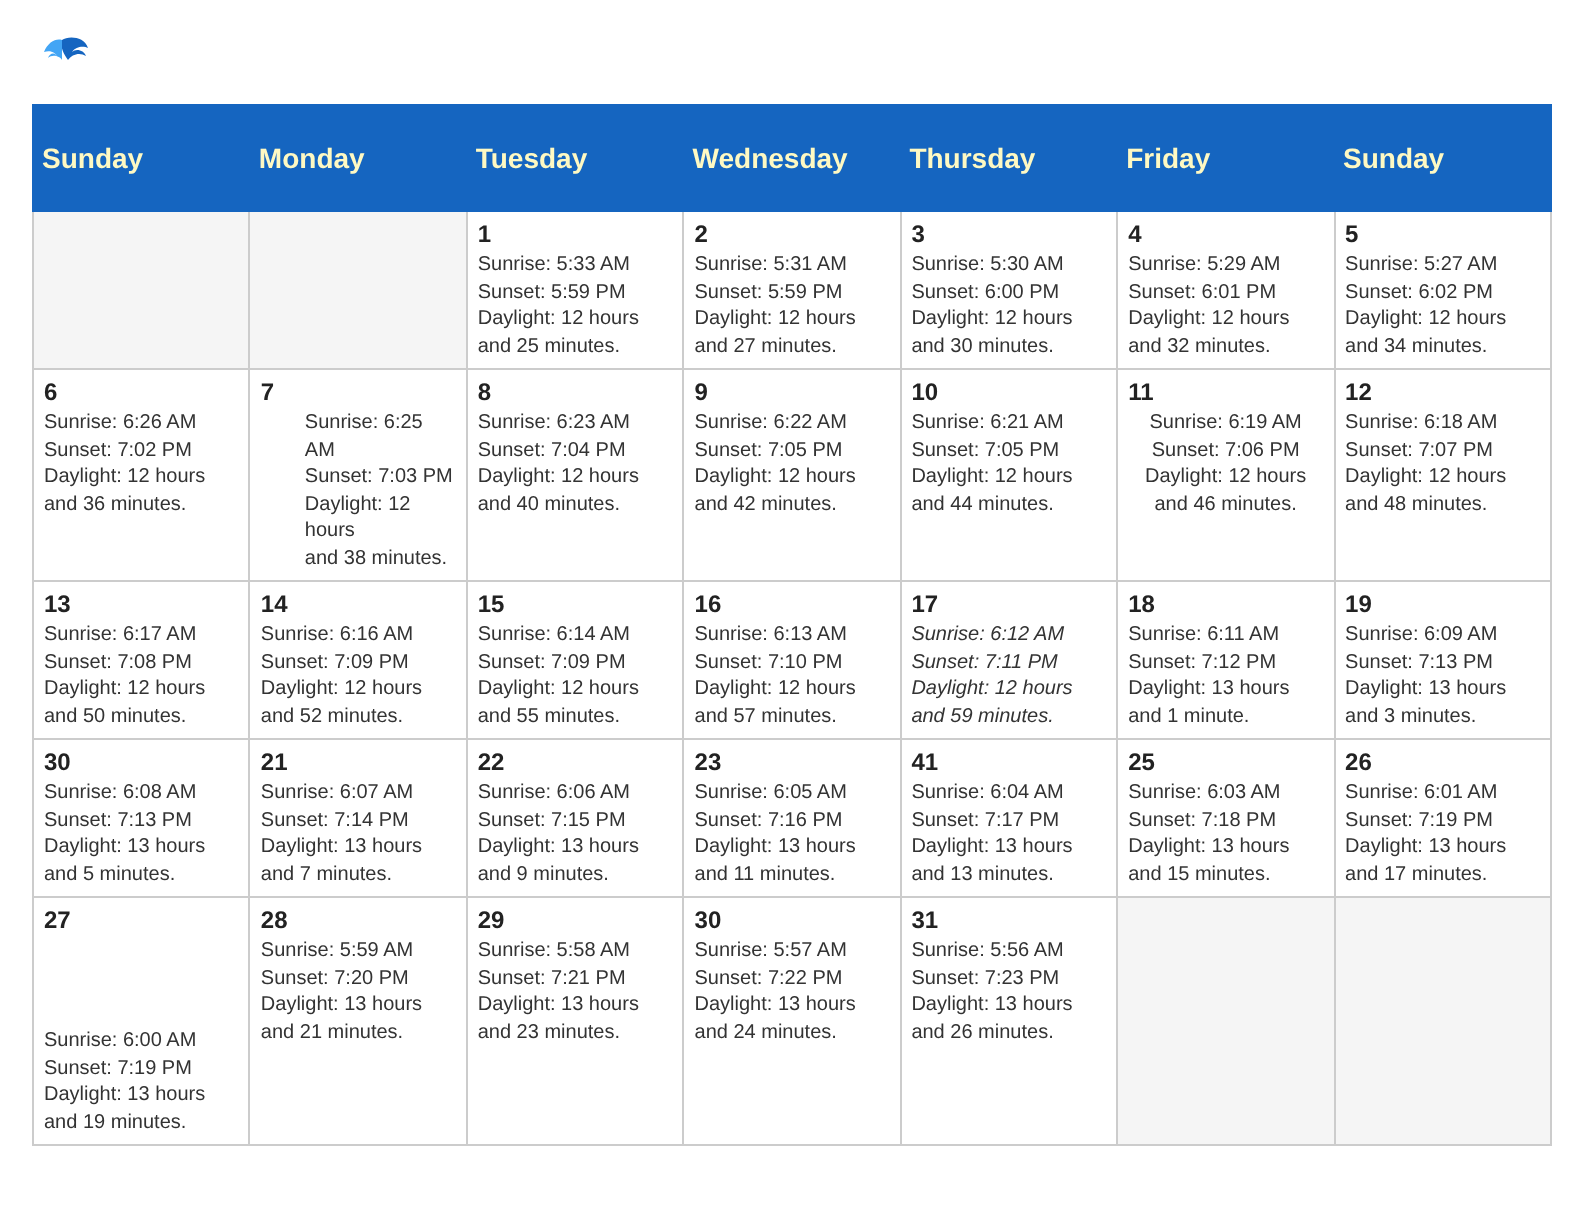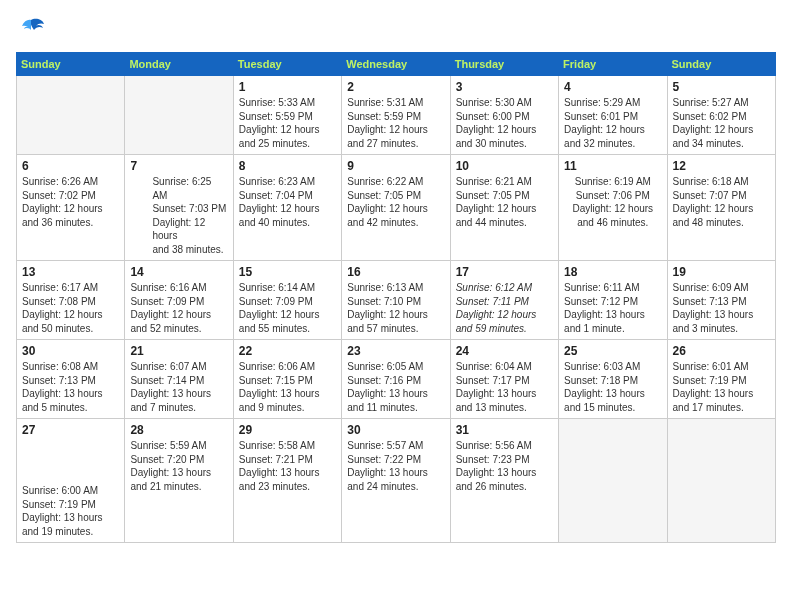--- a/index.html
+++ b/index.html
@@ -43,24 +43,24 @@
       font-size: 14px;
       color: #333;
     }
     .calendar {
       width: 100%;
       border-collapse: collapse;
       font-size: 10.5px;
     }
     .calendar th {
       background: #1565c0;
-      color: #bef264;
-      padding: 5px 4px;
+      color: #fef9c3;
+      padding: 18px 4px;
       text-align: left;
-      font-size: 11px;
+      font-size: 14px;
       font-weight: bold;
       border: 1px solid #1565c0;
     }
     .calendar td {
       border: 1px solid #ccc;
       vertical-align: top;
       padding: 4px 5px;
       height: 78px;
       width: 108px;
       background: #fff;
@@ -276,21 +276,21 @@
 and 9 minutes.</div>
         </td>
         <td>
           <span class="day-num">23</span>
           <div class="day-info" style="white-space: pre-line;">Sunrise: 6:05 AM
 Sunset: 7:16 PM
 Daylight: 13 hours
 and 11 minutes.</div>
         </td>
         <td>
-          <span class="day-num">24</span>
+          <span class="day-num">41</span>
           <div class="day-info" style="white-space: pre-line;">Sunrise: 6:04 AM
 Sunset: 7:17 PM
 Daylight: 13 hours
 and 13 minutes.</div>
         </td>
         <td>
           <span class="day-num">25</span>
           <div class="day-info" style="white-space: pre-line;">Sunrise: 6:03 AM
 Sunset: 7:18 PM
 Daylight: 13 hours

